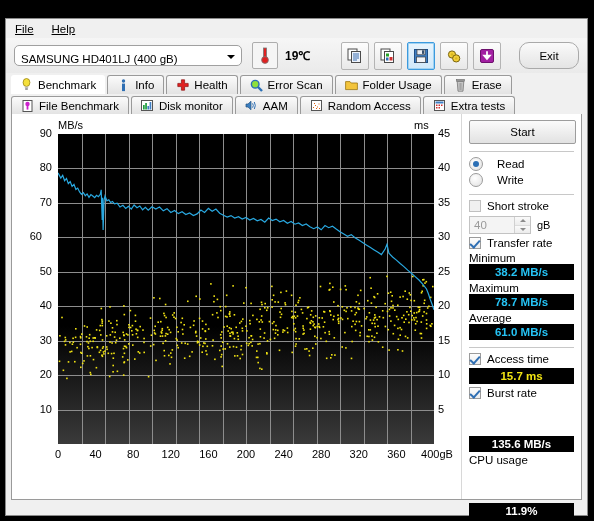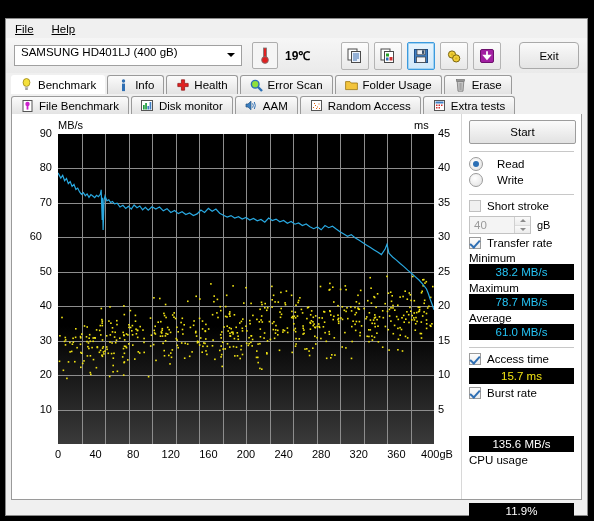--- a/index.html
+++ b/index.html
@@ -10,34 +10,34 @@
 
   
   #menubar{height:19px;background:#f0f0f0;display:flex;align-items:center;padding-left:0;}
   .menu-item{padding:2px 9px;color:#000;font-size:11.5px;}
   .menu-item u{text-decoration:underline;}
 
   
   #toolbar{height:35px;display:flex;align-items:center;padding:0 8px;
            background:linear-gradient(180deg,#f6f6f6 0%,#eaeaea 100%);}
   #drive-select{width:228px;height:21px;border:1px solid #a0a0a0;background:#fff;
-      display:flex;align-items:flex-start;justify-content:space-between;padding:0 2px 0 6px;
-      box-sizing:border-box;border-radius:0;font-size:11.5px;color:#000;}
+      display:flex;align-items:flex-end;justify-content:space-between;padding:0 2px 0 6px;
+      box-sizing:border-box;border-radius:5px;font-size:11.5px;color:#000;}
   .combo-arrow{width:16px;height:17px;display:flex;align-items:center;justify-content:center;}
   .combo-arrow .tri{width:0;height:0;border-left:4px solid transparent;border-right:4px solid transparent;
       border-top:4px solid #000;}
   #temp-box{width:24px;height:25px;margin-left:10px;border:1px solid #adadad;background:#f5f5f5;
       border-radius:2px;display:flex;align-items:center;justify-content:center;}
   #temp-val{margin-left:7px;font-weight:bold;font-size:12px;color:#000;}
 
   #tool-icons{margin-left:auto;display:flex;align-items:center;gap:5px;}
   .tbtn{width:26px;height:26px;border:1px solid #b4b4b4;border-radius:2px;
         background:linear-gradient(180deg,#fdfdfd,#e8e8e8);display:flex;align-items:center;justify-content:center;}
   .tbtn.sel{border:1px solid #3c9ade;background:linear-gradient(180deg,#e8f4fd,#cfe8fa);box-shadow:0 0 0 1px #9fd2f2 inset;}
-  #exit-btn{margin-left:18px;width:58px;height:25px;border:1px solid #a9a9a9;border-radius:4px;
+  #exit-btn{margin-left:18px;width:58px;height:25px;border:1px solid #a9a9a9;border-radius:10px;
         background:linear-gradient(180deg,#fafafa,#e4e4e4);display:flex;align-items:center;justify-content:center;font-size:11.5px;}
 
   
   #tabs{padding:0 5px;}
   .tabrow{display:flex;align-items:flex-end;height:20px;}
   .tabrow.row2{height:21px;}
   .tab{height:18px;border:1px solid #9a9a9a;border-bottom:none;border-radius:3px 3px 0 0;
        background:linear-gradient(180deg,#fbfbfb,#e3e3e3);display:flex;align-items:center;
        padding:0 9px;margin-right:2px;font-size:11.5px;color:#000;box-sizing:border-box;gap:5px;}
   .tabrow.row2 .tab{height:19px;}
@@ -78,21 +78,21 @@
   .spin-row{display:flex;align-items:center;gap:6px;margin:4px 0 2px 0;}
   .spinbox{width:62px;height:18px;border:1px solid #c3c3c3;background:#f4f4f4;display:flex;
       align-items:center;justify-content:space-between;box-sizing:border-box;color:#9a9a9a;font-size:11.5px;padding-left:4px;}
   .spin-btns{width:15px;height:100%;border-left:1px solid #d0d0d0;display:flex;flex-direction:column;}
   .spin-btns div{flex:1;display:flex;align-items:center;justify-content:center;background:linear-gradient(180deg,#fafafa,#ececec);}
   .spin-btns div:first-child{border-bottom:1px solid #dcdcdc;}
   .caret-u{width:0;height:0;border-left:3px solid transparent;border-right:3px solid transparent;border-bottom:3px solid #8c8c8c;}
   .caret-d{width:0;height:0;border-left:3px solid transparent;border-right:3px solid transparent;border-top:3px solid #8c8c8c;}
   .stat-label{font-size:11.5px;color:#000;margin-top:2px;}
   .stat-box{height:16px;background:#000;display:flex;align-items:center;justify-content:center;
-      font-weight:normal;font-size:11.5px;margin-bottom:1px;}
+      font-weight:bold;font-size:11.5px;margin-bottom:1px;}
   .v-cyan{color:#25c3f5;}
   .v-yellow{color:#f2e413;}
   .v-white{color:#ffffff;margin-top:37px;}
 
   
   #statusbar{height:18px;}
 </style>
 </head>
 <body>
 

